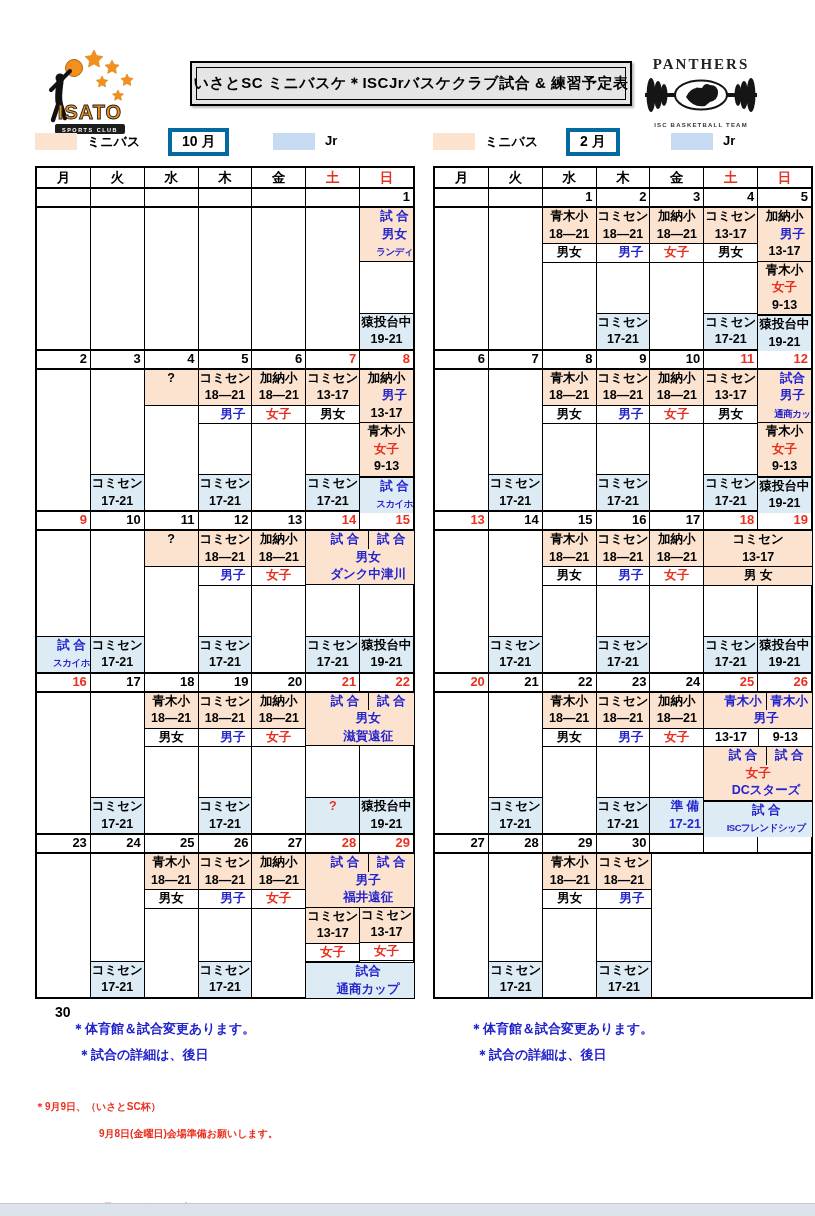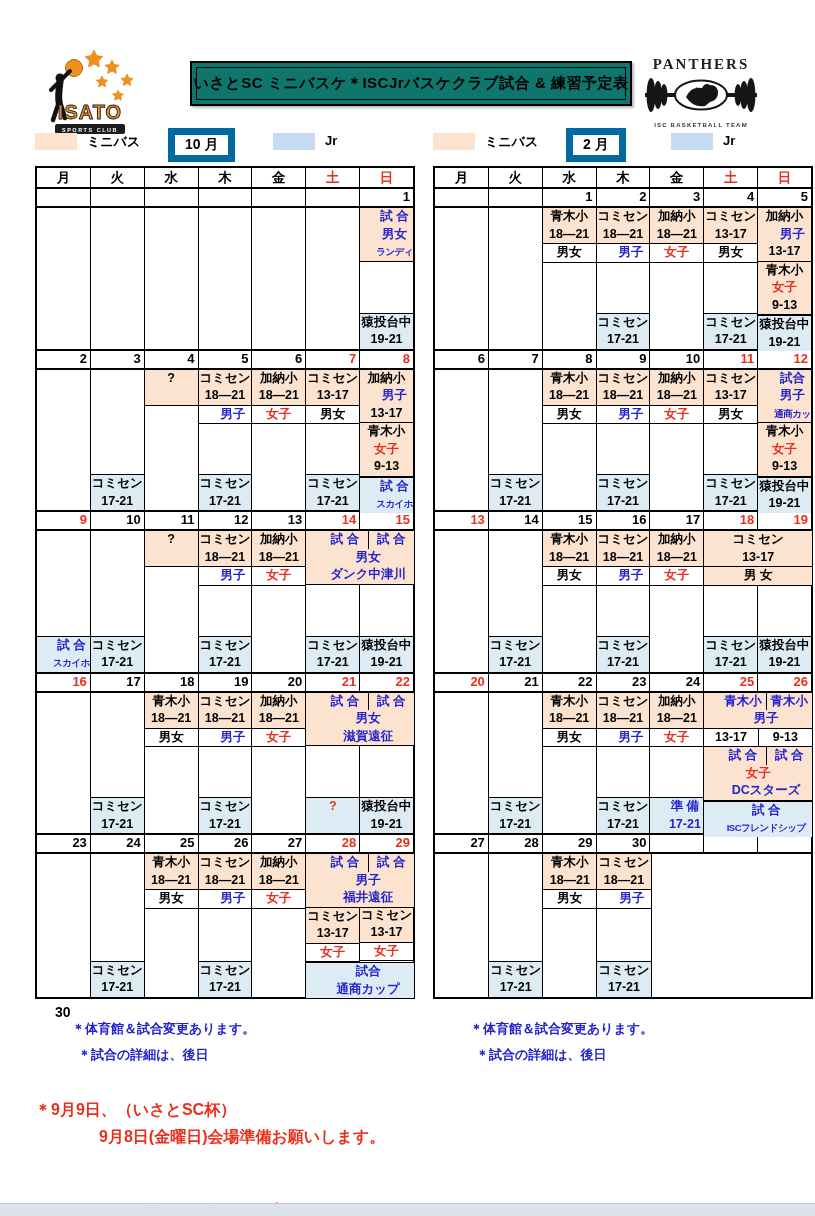--- a/index.html
+++ b/index.html
@@ -2,37 +2,37 @@
 <html style="--peach: #fbe3d0; --jrcell: #ddecf4; --legendjr: #c6dbf2; --btxt: #2424cc; --rtxt: #e9301f;"><head>
 <meta charset="utf-8">
 <style>
   * { box-sizing: border-box; margin: 0; padding: 0; }
   body { background:#888; font-family:"Liberation Sans", sans-serif; }
   .page { position:relative; width:815px; height:1216px; background:#fff; overflow:hidden; }
 
   
   .isato { position:absolute; left:38px; top:46px; width:104px; height:96px; }
   .title-box { position:absolute; left:190px; top:61px; width:442px; height:45px;
-    border:2px solid #000; background:#0f766e; padding:4px; box-shadow:2px 2px 2px #bbb; }
+    border:2px solid #000; background:#e5e5e5; padding:4px; box-shadow:2px 2px 2px #bbb; }
   .title-inner { border:1.5px solid #000; height:100%; display:flex; align-items:center;
     justify-content:center; font-weight:bold; font-size:15px; letter-spacing:.5px; white-space:nowrap; }
   .panthers { position:absolute; left:640px; top:56px; width:122px; text-align:center; }
   .p-name { font-family:"Liberation Serif", serif; font-weight:bold; font-size:15px; letter-spacing:2px; color:#222; }
   .p-sub  { font-size:6px; letter-spacing:1.2px; color:#333; font-weight:bold; margin-top:1px; }
 
   
   .month { position:absolute; top:132px; width:380px; }
   .m0 { left:35px; } .m1 { left:433px; }
   .legend { position:relative; height:22px; }
   .sw  { position:absolute; top:1px; width:42px; height:17px; }
   .swp { left:0; background:var(--peach); }
   .swj { left:238px; background:var(--legendjr); }
   .lglabel { position:absolute; left:52px; top:1px; font-weight:bold; font-size:13px; }
   .lglabel.jr { left:290px; }
-  .mbox { position:absolute; left:133px; top:-4px; border:7px solid #0369a1; padding:1px 10px;
+  .mbox { position:absolute; left:133px; top:-4px; border:4px solid #0369a1; padding:1px 10px;
     font-weight:bold; font-size:14px; background:#fff; }
 
   .cal { position:absolute; top:34px; left:0; right:0; border:2.5px solid #000; background:#fff; }
   .whead { display:flex; height:21px; border-bottom:2px solid #000; }
   .wcell { flex:1 1 0; text-align:center; font-weight:bold; font-size:13.5px; line-height:19px; border-right:1px solid #000; }
   .wcell:last-child { border-right:none; }
   .red { color:var(--rtxt); }
   .drow { display:flex; height:19px; border-bottom:2px solid #000; }
   .dcell { flex:1 1 0; text-align:right; padding-right:3px; font-weight:bold; font-size:13px; line-height:16px; border-right:1px solid #000; }
   .dcell:last-child { border-right:none; }
@@ -54,21 +54,21 @@
   .pair span { flex:1 1 0; overflow:hidden; }
   .pair span + span { border-left:1px solid #000; }
   .spacer { flex:0 0 auto; }
 
   .below30 { position:absolute; top:872px; left:20px; font-weight:bold; font-size:14px; }
   .bnote { position:absolute; font-size:13px; font-weight:bold; color:var(--btxt); white-space:nowrap;margin-left:37px; }
   .bnote.n1 { top:888px; left:0; }
   .bnote.n2 { top:914px; left:6px; }
 
   .rn { position:absolute; left:35px; top:1100px; width:740px; height:110px; }
-  .rnote { position:absolute; font-size:16px; font-weight:bold; color:var(--rtxt); white-space:nowrap; }
+  .rnote { position:absolute; font-size:10px; font-weight:bold; color:var(--rtxt); white-space:nowrap; }
 
   .bstrip { position:absolute; left:0; right:0; bottom:0; height:13px; background:#dde3ea; border-top:1px solid #c2c9d2; }
 </style>
 </head>
 <body>
 
 <div class="page">
 
   <svg class="isato" viewBox="0 0 104 96">
     <g fill="#f2901e" stroke="#d97f15" stroke-width="0.6">

